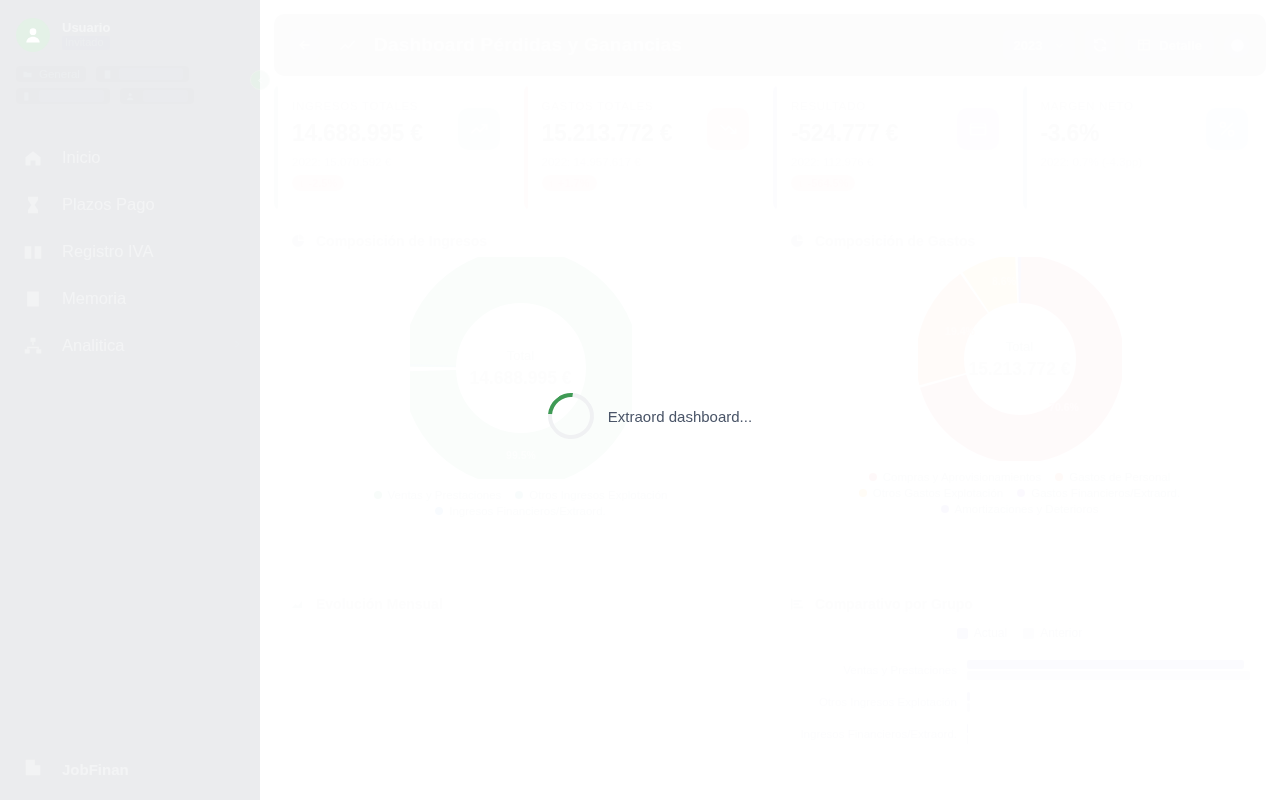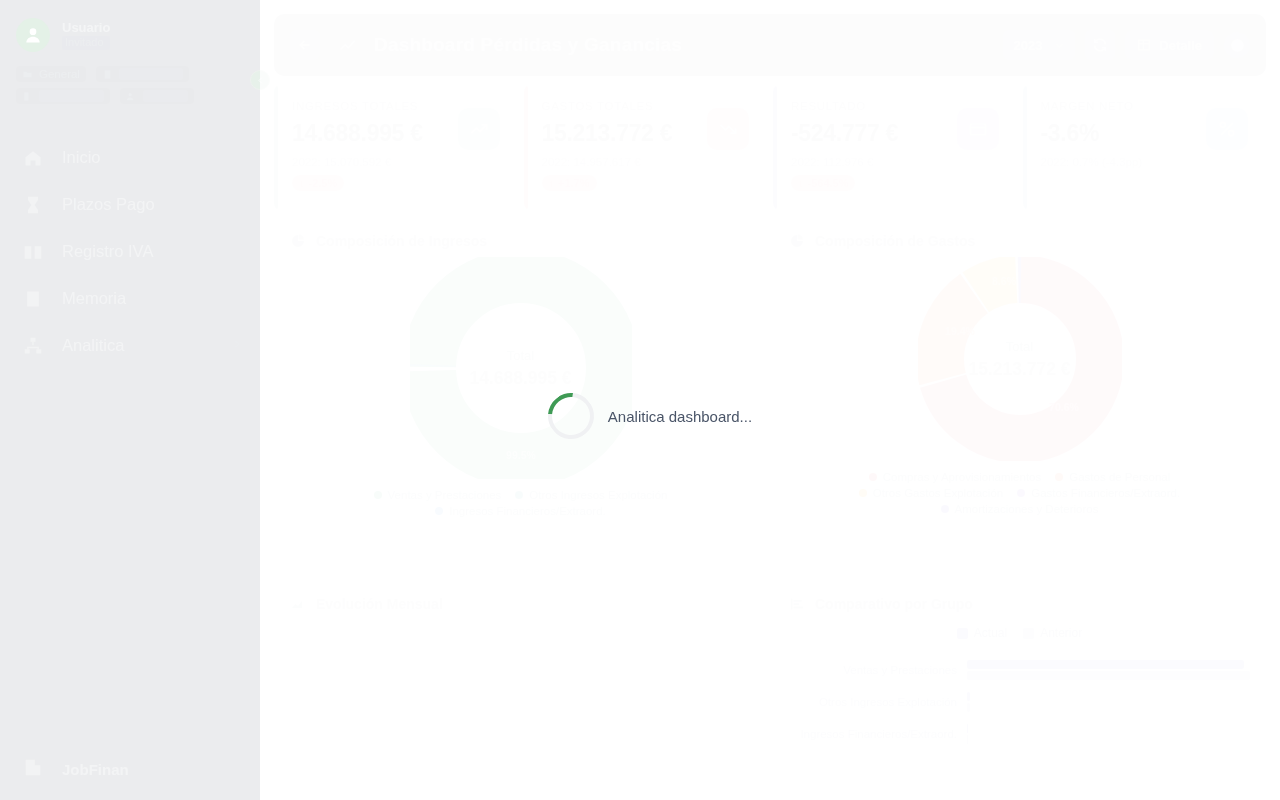--- a/index.html
+++ b/index.html
@@ -540,18 +540,18 @@
               <div class="cmp-bar anterior" style="width:0.4%"></div>
             </div>
           </div>
         </div>
       </div>
     </div>
 
     <div class="overlay">
       <div class="overlay-inner">
         <div class="spinner"></div>
-        <div class="overlay-text">Analitica dashboard...</div>
+        <div class="overlay-text">Extraord dashboard...</div>
       </div>
     </div>
 
   </main>
 </div>
 
 </body></html>

